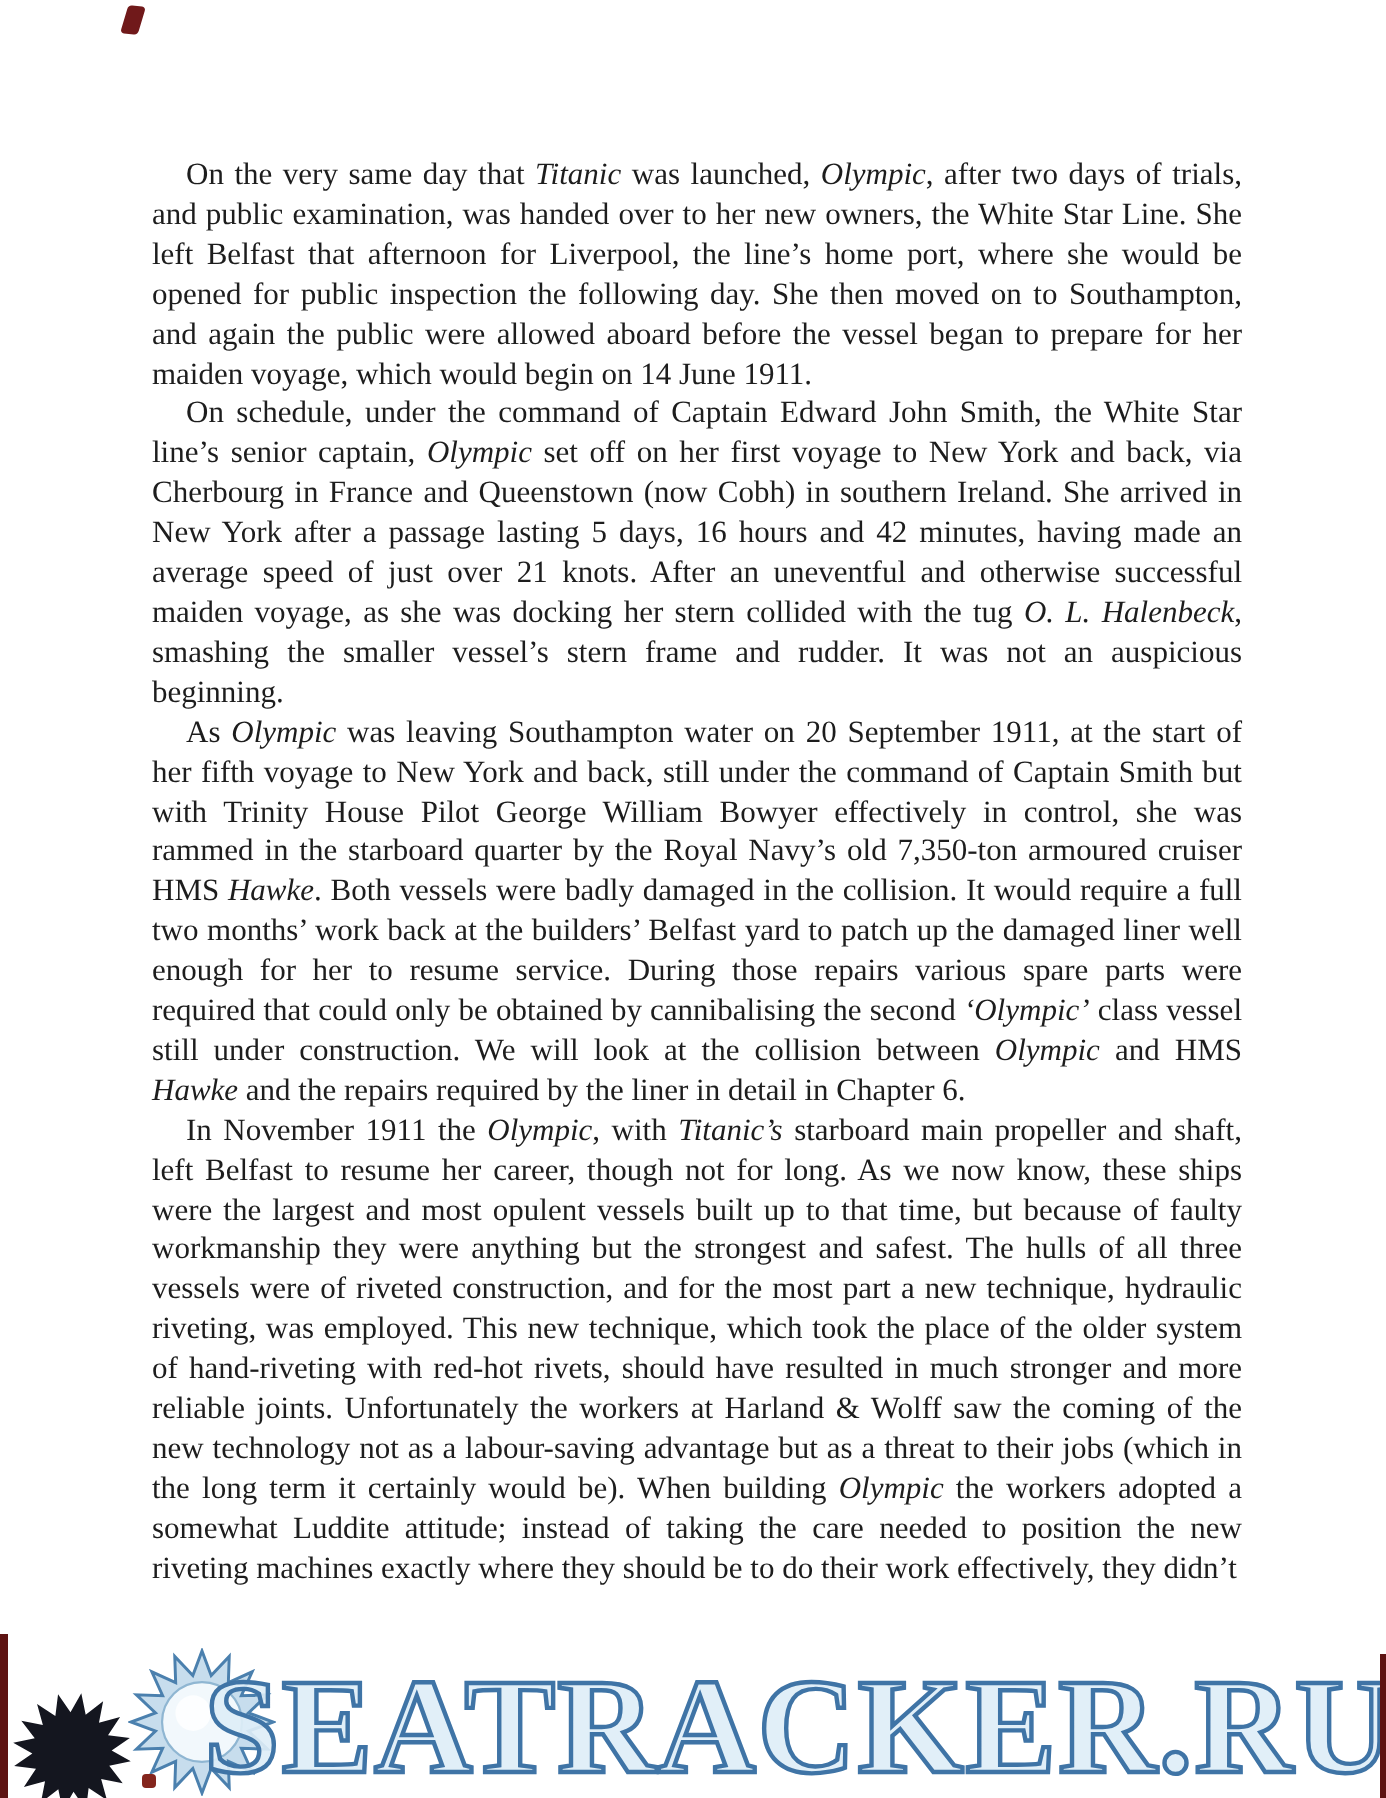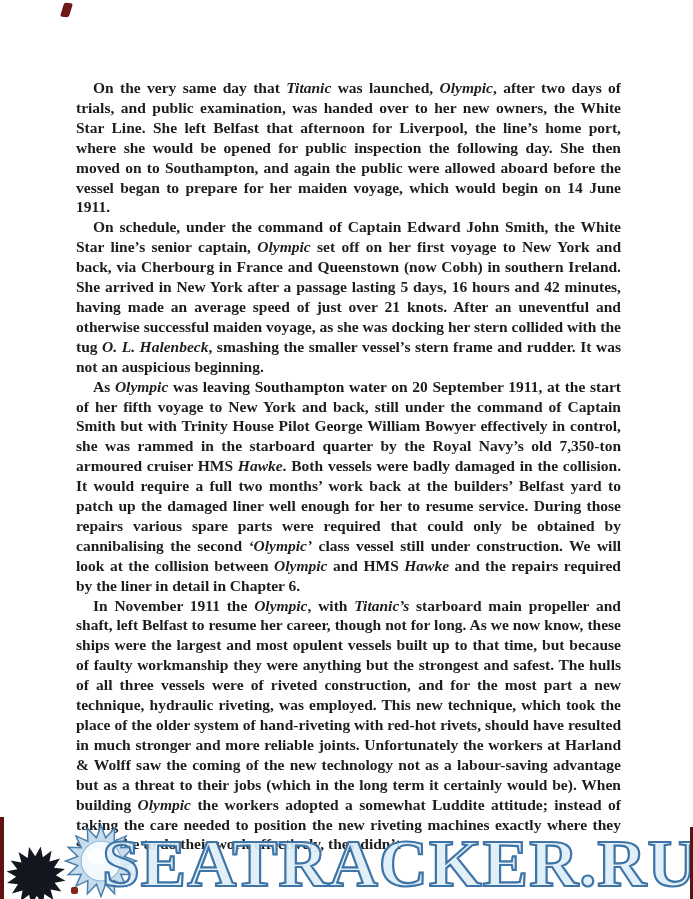--- a/index.html
+++ b/index.html
@@ -15,21 +15,20 @@
   .text-block {
     position: absolute;
     left: 76px;
     top: 78px;
     width: 545px;
     font-size: 15.5px;
     line-height: 19.9px;
     color: #1d1d1d;
     text-align: justify;
     z-index: 1;
-    font-weight: bold;
   }
   .text-block p {
     margin: 0;
     padding: 0;
     text-indent: 17px;
   }
   .text-block em { font-style: italic; }
 
   
   .watermark {

